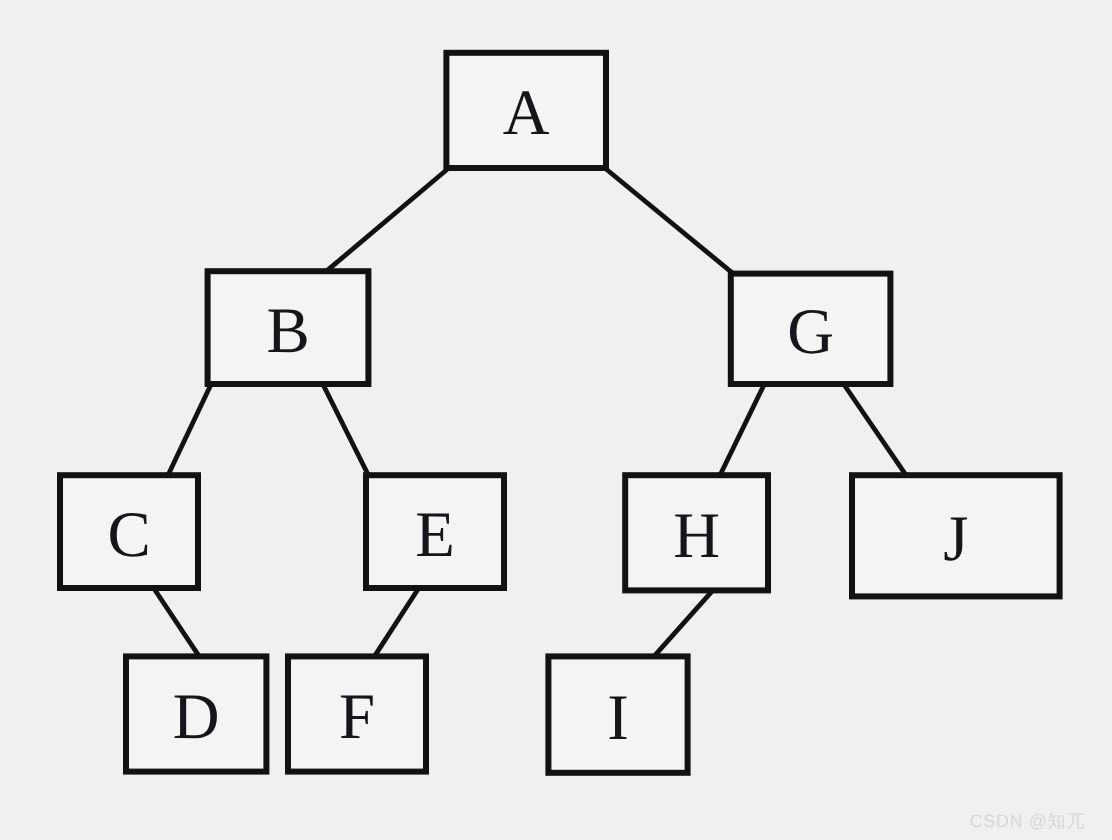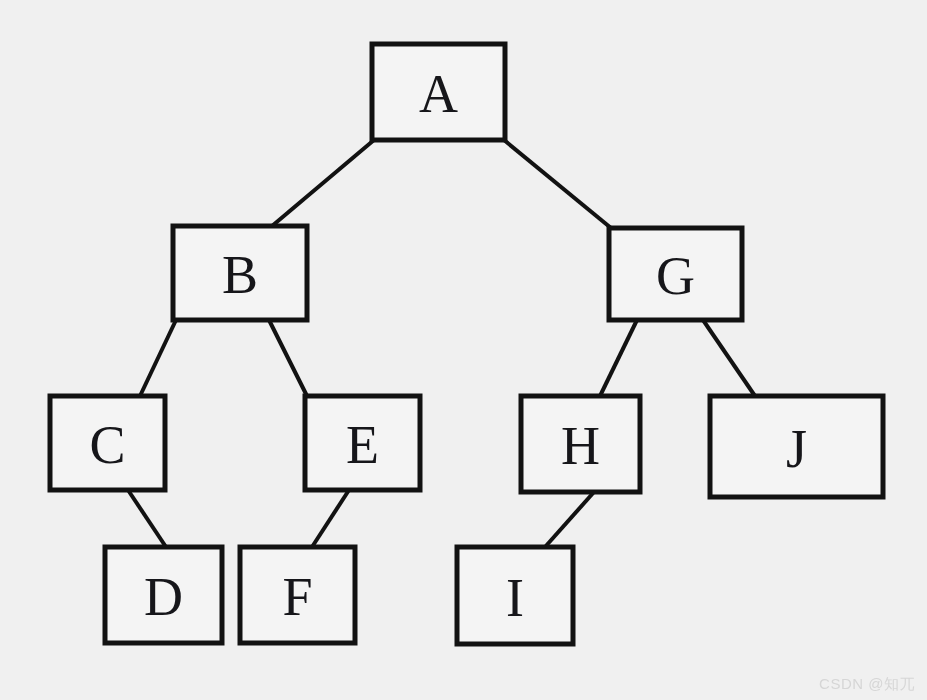--- a/index.html
+++ b/index.html
@@ -39,21 +39,21 @@
   }
   .node-label {
     fill: #16161a;
     font-family: "Liberation Serif", serif;
     font-size: 54px;
     text-anchor: middle;
     dominant-baseline: central;
   }
   .watermark {
     position: absolute;
-    right: 12px;
+    right: 23px;
     bottom: 6px;
     font-family: "Liberation Sans", sans-serif;
     font-size: 15px;
     color: #d6d6d6;
     letter-spacing: 0.5px;
     user-select: none;
     white-space: nowrap;
   }
 </style>
 </head>

